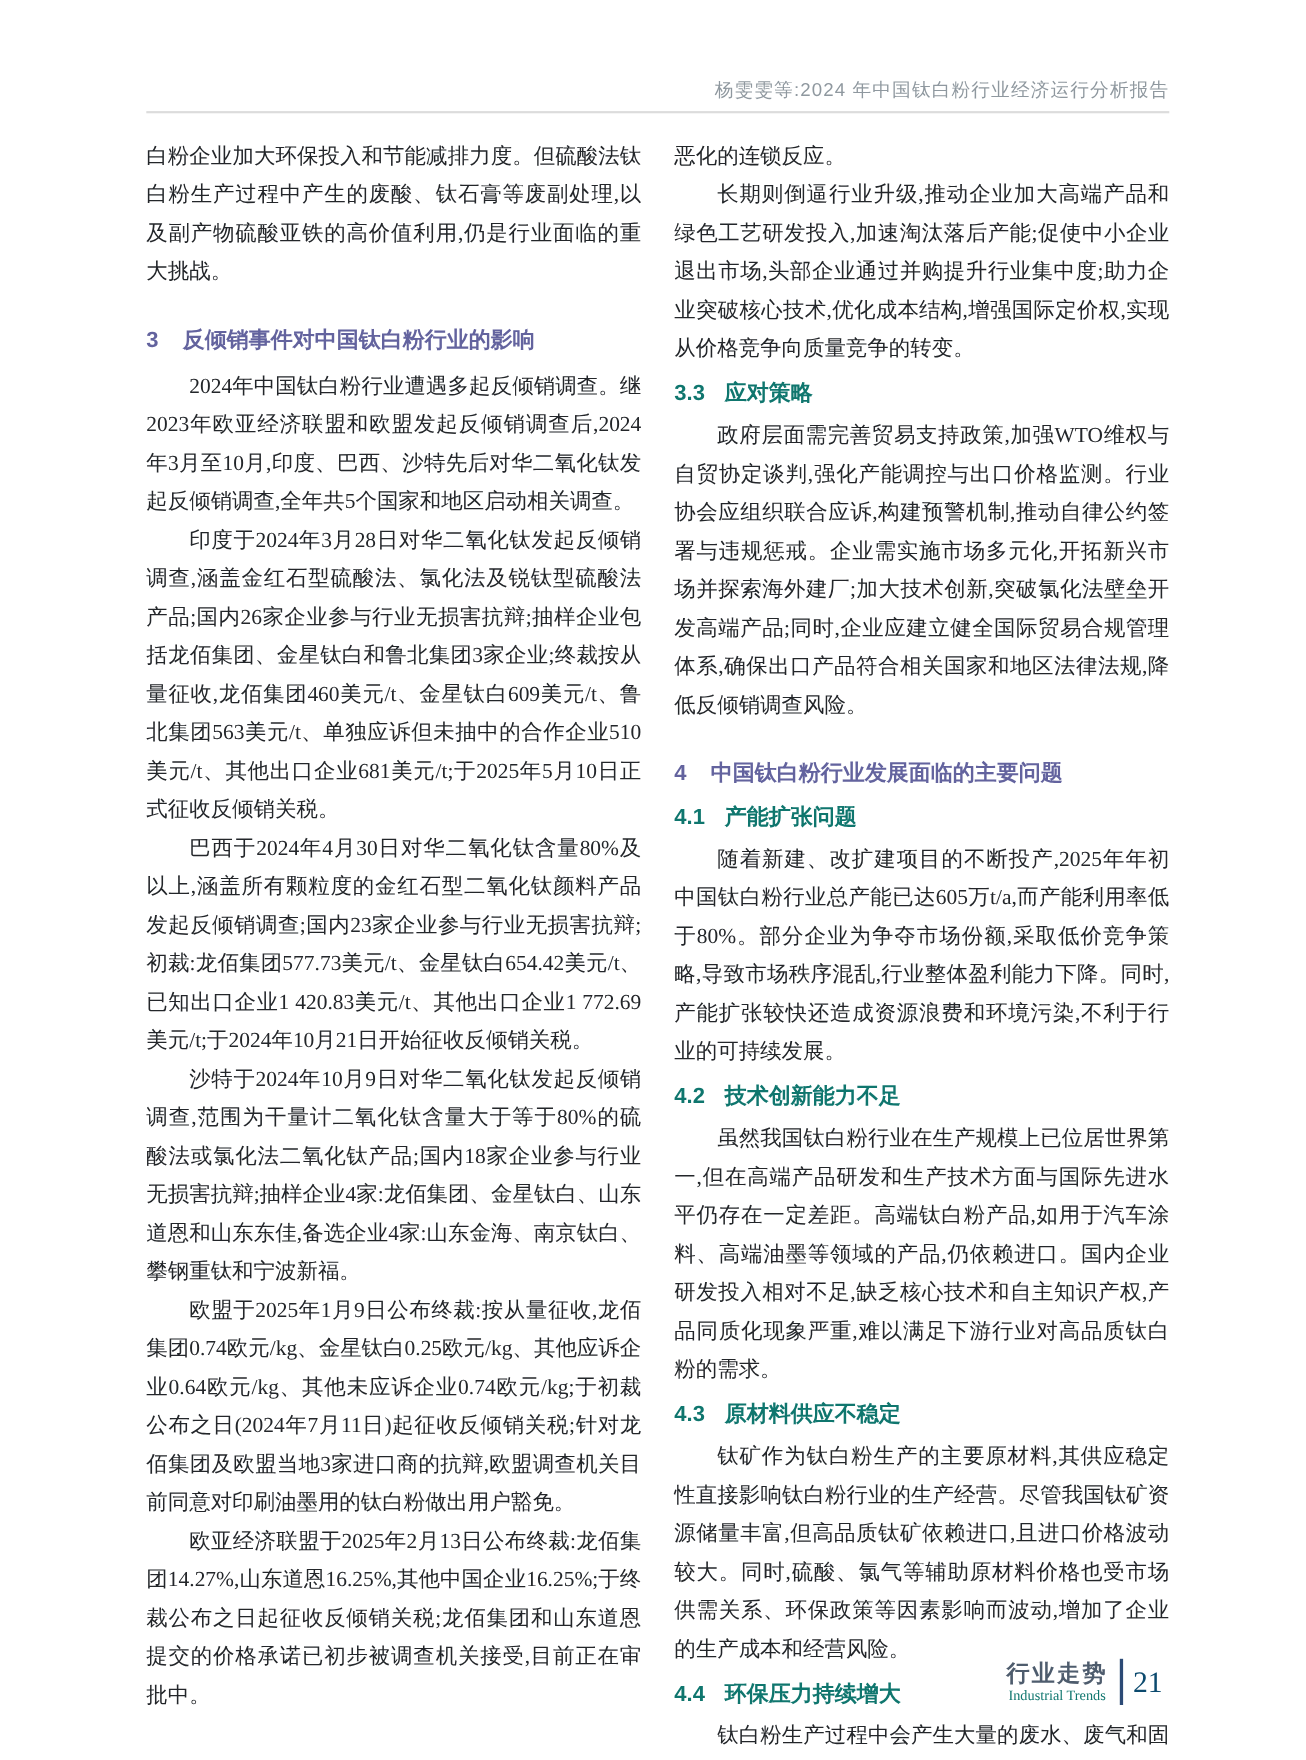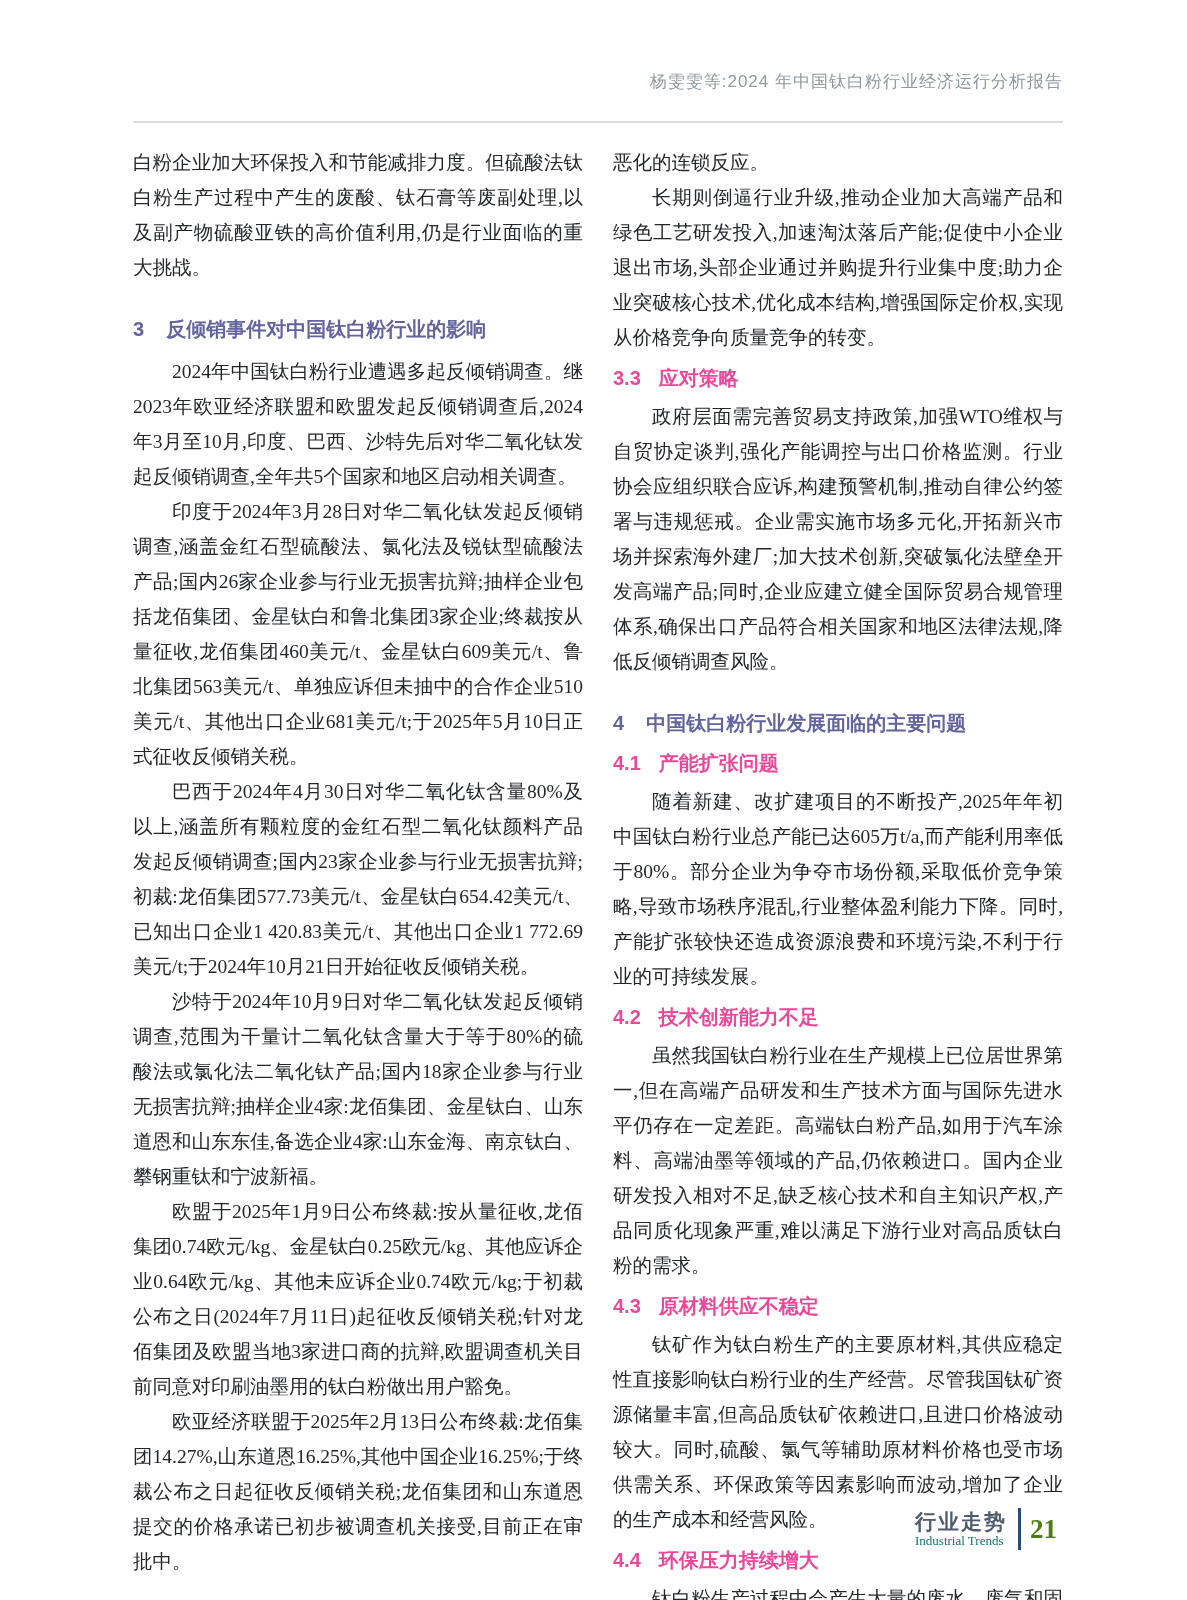--- a/index.html
+++ b/index.html
@@ -12,21 +12,21 @@
     font-family:"Liberation Serif","DejaVu Serif",serif;
     color:#23262a;
     overflow:hidden;
   }
   .running-title {
     text-align:right;
     font-family:"Liberation Sans","DejaVu Sans",sans-serif;
     font-size:17px;
     color:#8f989f;
     letter-spacing:1px;
-    padding-bottom:28px;
+    padding-bottom:8px;
   }
   .header-rule { border-bottom:2px solid #dcdcdc; }
   .columns { display:flex; gap:30px; margin-top:22px; }
   .col { flex:1; min-width:0; }
   p.body {
     margin:0;
     font-size:19.5px;
     line-height:35px;
     text-align:justify;
     text-indent:2em;
@@ -41,43 +41,43 @@
     line-height:34px;
     color:#63639e;
   }
   h1.sec .hnum { margin-right:22px; }
   h2.sub {
     margin:9px 0 7px 0;
     font-family:"Liberation Sans","DejaVu Sans",sans-serif;
     font-weight:bold;
     font-size:20px;
     line-height:28px;
-    color:#ec4899;
+    color:#0f766e;
   }
   h2.sub .hnum { margin-right:18px; }
   .footer {
     position:absolute;
     right:130px; bottom:50px;
     display:flex; align-items:center;
   }
-  .footer-labels { text-align:left; }
+  .footer-labels { text-align:center; }
   .footer-cn {
     font-family:"Liberation Sans","DejaVu Sans",sans-serif;
     font-weight:bold; font-size:21px; line-height:23px;
     color:#4e5c6d; letter-spacing:2px;
   }
   .footer-en {
     font-family:"Liberation Serif","DejaVu Serif",serif;
     font-size:13px; line-height:16px;
     color:#0f766e;
   }
   .footer-bar { width:3px; height:42px; background:#2c4a76; margin:0 9px 0 11px; }
   .footer-page {
     font-family:"Liberation Serif","DejaVu Serif",serif;
-    font-size:27px; color:#4d7c0f;font-weight:bold;
+    font-size:27px; color:#0c4a6e;
   }
 </style>
 </head>
 <body>
 
 <div class="page">
 
   <div class="running-title">杨雯雯等:2024 年中国钛白粉行业经济运行分析报告</div>
   <div class="header-rule"></div>
 

